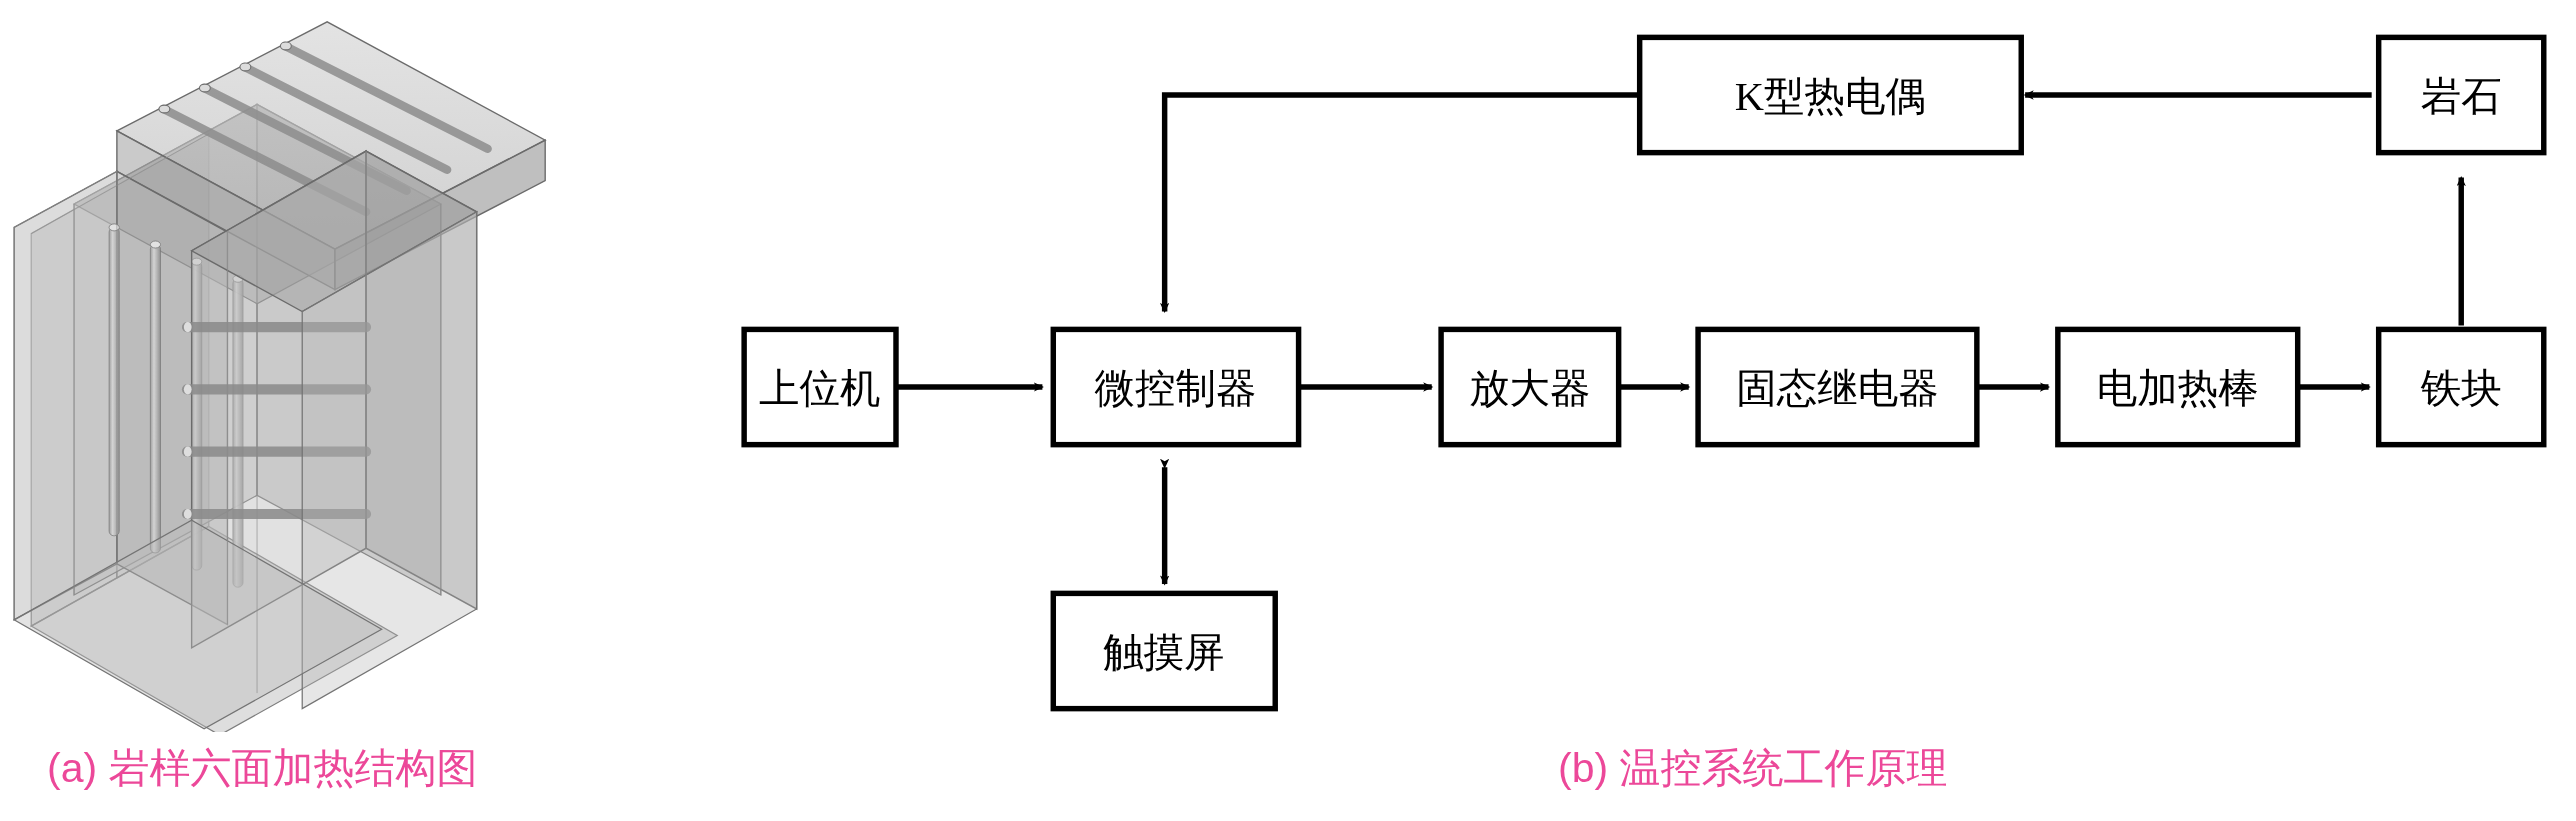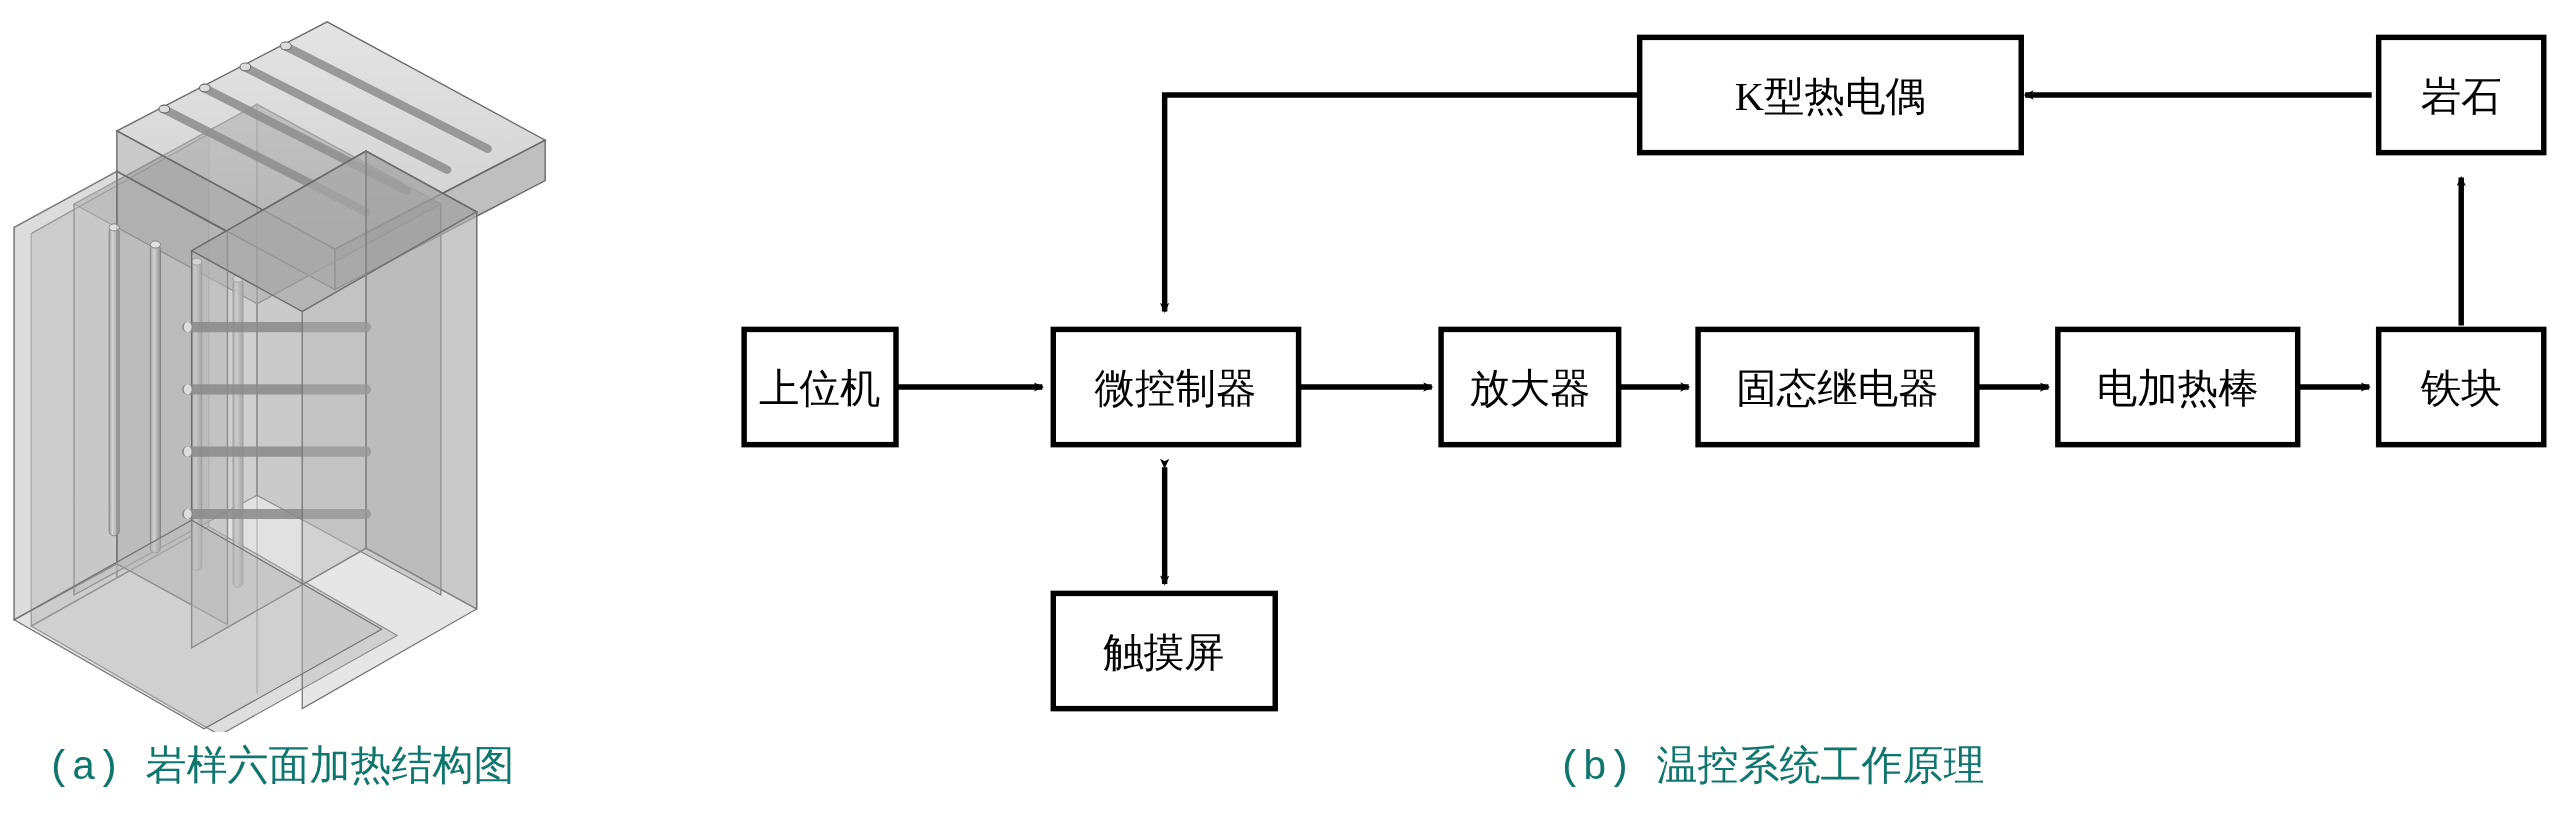--- a/index.html
+++ b/index.html
@@ -51,24 +51,24 @@
     width: 1875px;
     height: 821px;
   }
   #panel-b svg.diagram-svg {
     position: absolute;
     left: 0;
     top: 0;
   }
   .cap {
     position: absolute;
-    font-family: Liberation Mono, monospace;
+    font-family: Liberation Sans, sans-serif;
     font-size: 41px;
     line-height: 1;
-    color: #0f766e;
+    color: #ec4899;
     white-space: nowrap;
   }
   #caption-a {
     left: 47px;
     top: 748px;
   }
   #caption-b {
     left: 857px;
     top: 748px;
   }

